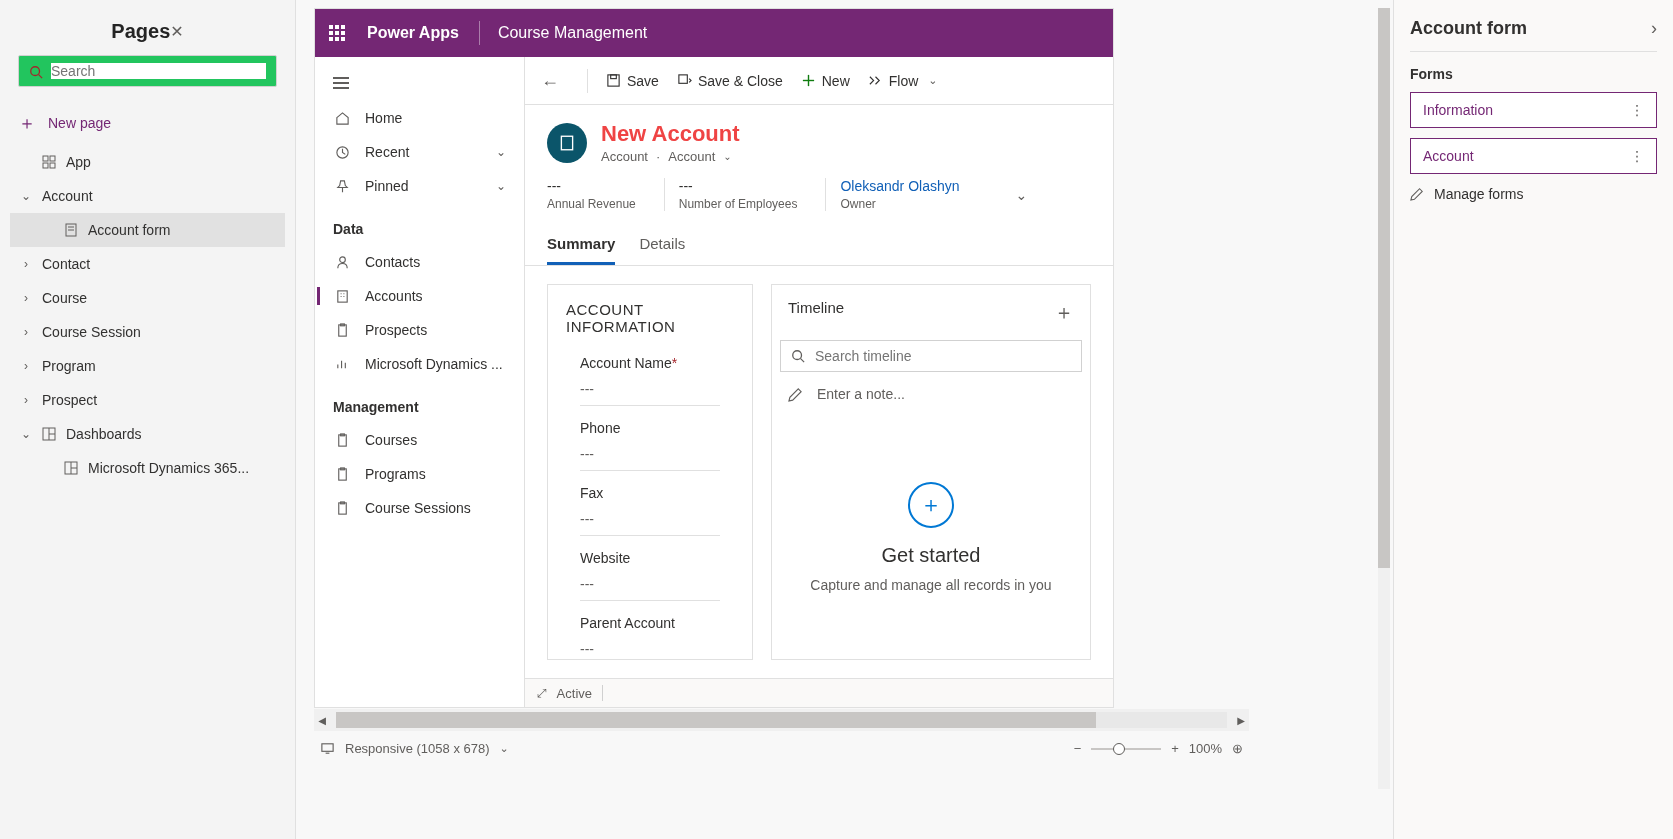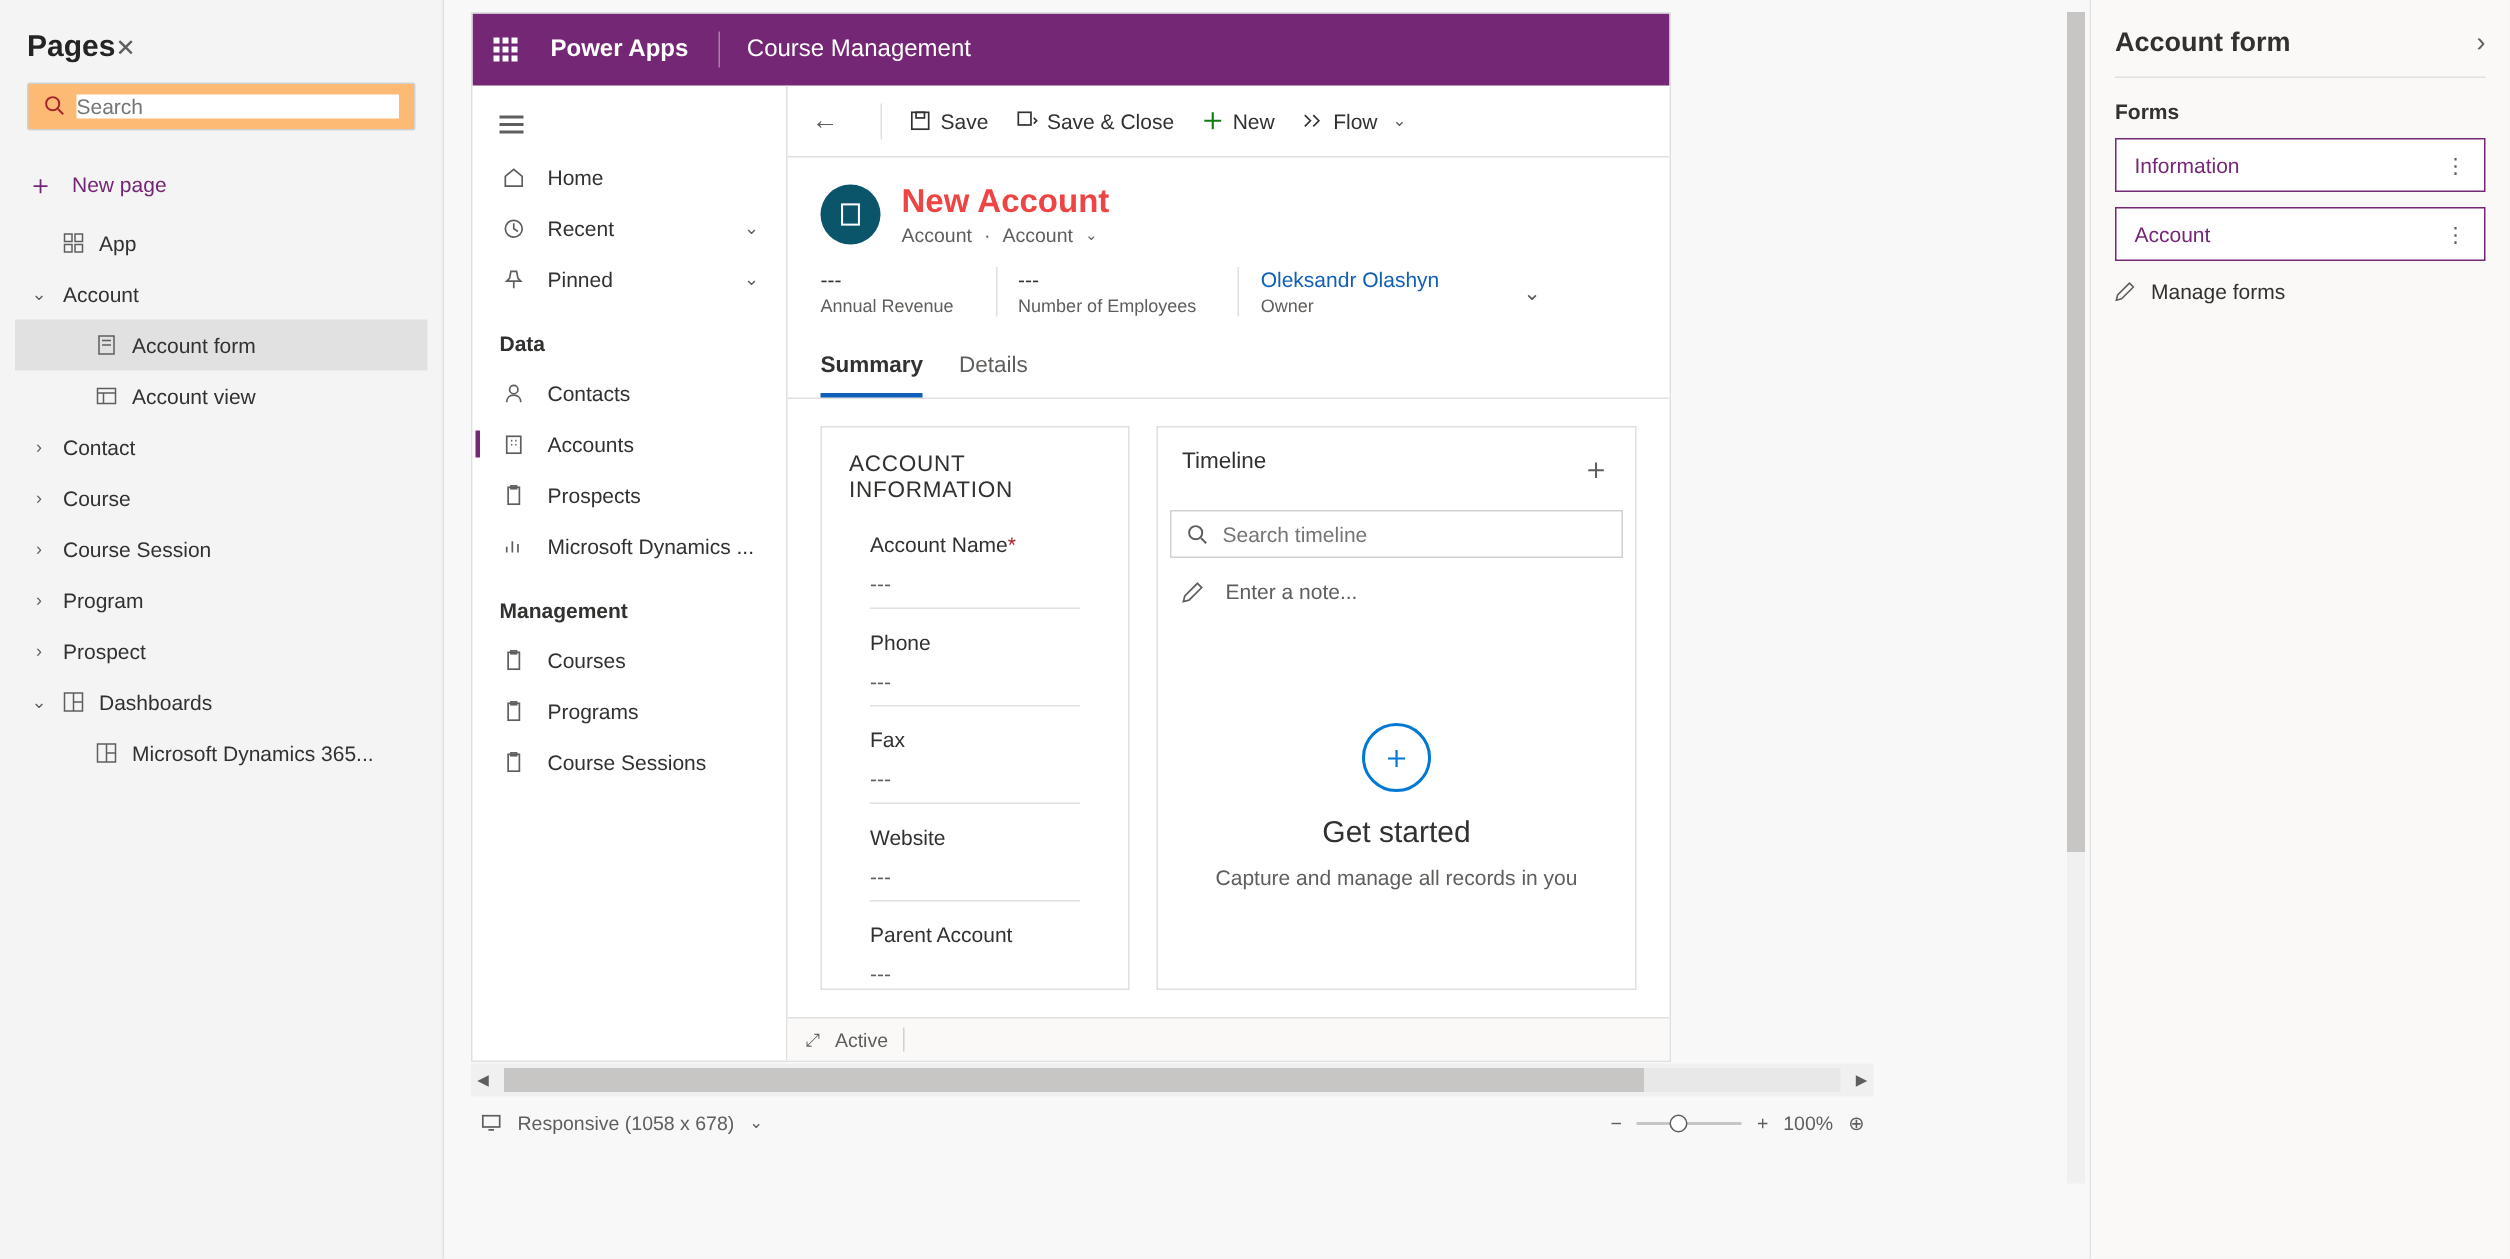--- a/index.html
+++ b/index.html
@@ -1,22 +1,22 @@
 <!DOCTYPE html>
 <html><head>
 <meta charset="utf-8">
 <style>
 *{box-sizing:border-box;margin:0;padding:0;font-family:"Segoe UI",Arial,sans-serif}
 body{width:1673px;height:839px;background:#f4f4f4;overflow:hidden;font-size:14px;color:#323130}
 .app{display:flex;height:100%}
 .left-panel{width:296px;background:#f4f4f4;border-right:1px solid #e0e0e0;display:flex;flex-direction:column;padding:16px 10px 0 10px}
-.lp-header{display:flex;justify-content:flex-start;align-items:center;padding:4px 8px 12px 8px}
+.lp-header{display:flex;justify-content:center;align-items:center;padding:4px 8px 12px 8px}
 .lp-title{font-size:20px;font-weight:600;color:#242424}
 .close-x{font-size:16px;color:#605e5c;cursor:pointer}
-.search-box{display:flex;align-items:flex-start;background:#fdba74;border:1px solid #d1d1d1;border-radius:2px;padding:7px 10px;margin:0 8px 14px 8px}
+.search-box{display:flex;align-items:flex-end;background:#22c55e;border:1px solid #d1d1d1;border-radius:2px;padding:7px 10px;margin:0 8px 14px 8px}
 .search-box svg{margin-right:8px}
 .search-box input{border:none;outline:none;font-size:14px;flex:1;color:#605e5c}
 .new-page{display:flex;align-items:center;padding:10px 8px;color:#742774;font-size:14px;cursor:pointer}
 .new-page .plus{font-size:18px;margin-right:12px;color:#742774}
 .tree-item{display:flex;align-items:center;padding:9px 8px;cursor:pointer;font-size:14px;color:#323130}
 .tree-item.subsub{padding-left:54px}
 .tree-item.selected{background:#e1e1e1}
 .tree-item .chev{width:16px;margin-right:8px;color:#605e5c;font-size:12px;display:flex;justify-content:center}
 .tree-item .icon{margin-right:10px;color:#605e5c;display:flex;align-items:center}
 .center-panel{flex:1;display:flex;flex-direction:column;background:#f8f8f8;position:relative}
@@ -137,30 +137,20 @@
     <div class="tree-item subsub selected">
       <span class="icon">
           <svg width="14" height="14" viewBox="0 0 14 14" fill="none" stroke="#605e5c">
             <rect x="2" y="1" width="10" height="12"></rect>
             <line x1="4" y1="4" x2="10" y2="4"></line>
             <line x1="4" y1="7" x2="10" y2="7"></line>
           </svg>
         </span>
       <span>Account form</span>
     </div>
-    <div class="tree-item subsub">
-      <span class="icon">
-          <svg width="14" height="14" viewBox="0 0 14 14" fill="none" stroke="#605e5c">
-            <rect x="1" y="2" width="12" height="10"></rect>
-            <line x1="1" y1="5" x2="13" y2="5"></line>
-            <line x1="5" y1="5" x2="5" y2="12"></line>
-          </svg>
-        </span>
-      <span>Account view</span>
-    </div>
     <div class="tree-item">
       <span class="chev">›</span>
       <span>Contact</span>
     </div>
     <div class="tree-item">
       <span class="chev">›</span>
       <span>Course</span>
     </div>
     <div class="tree-item">
       <span class="chev">›</span>

